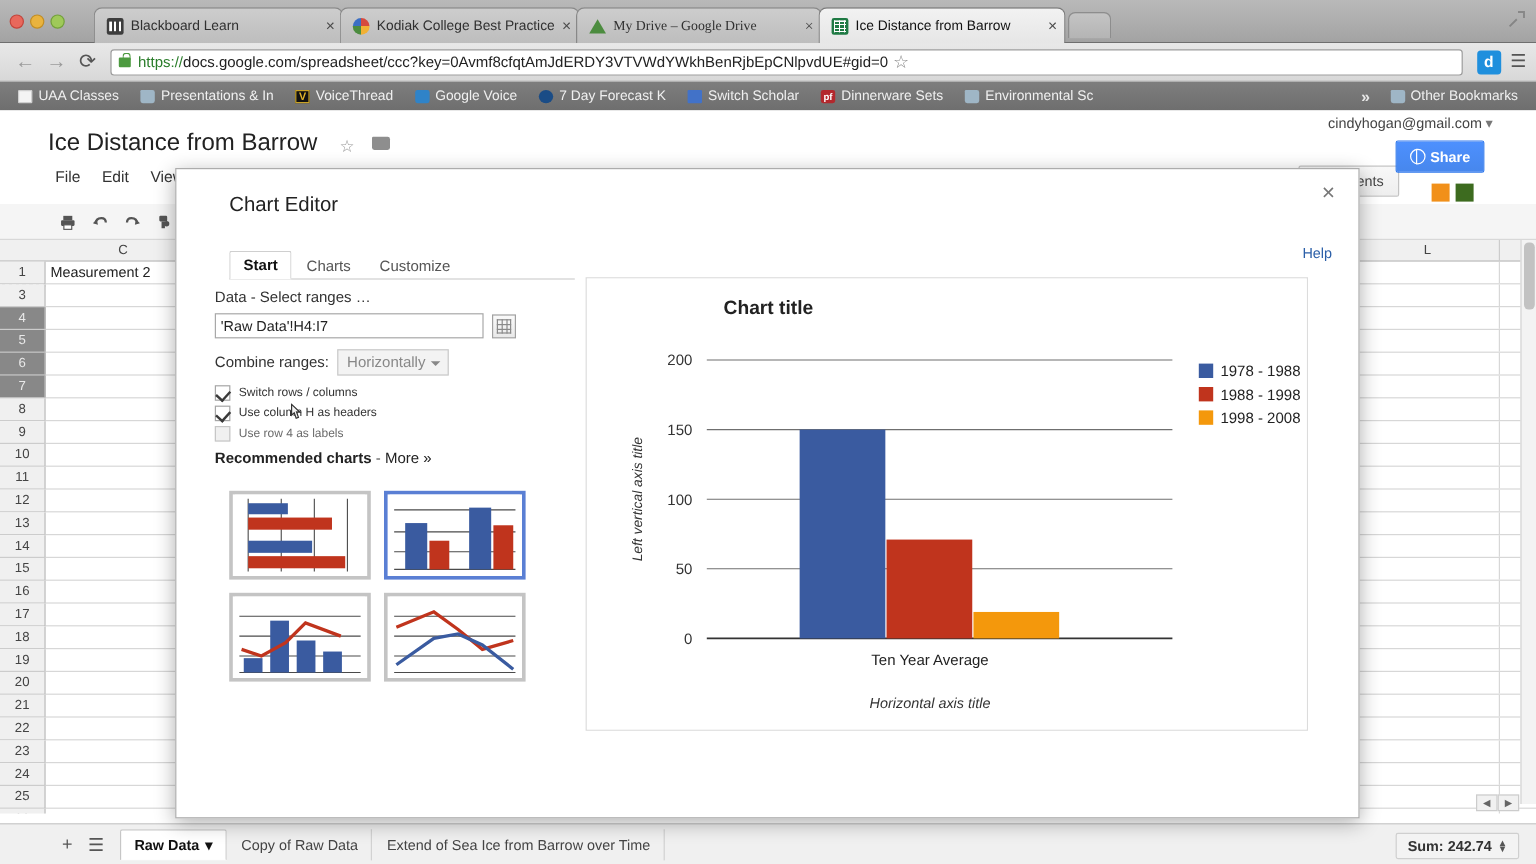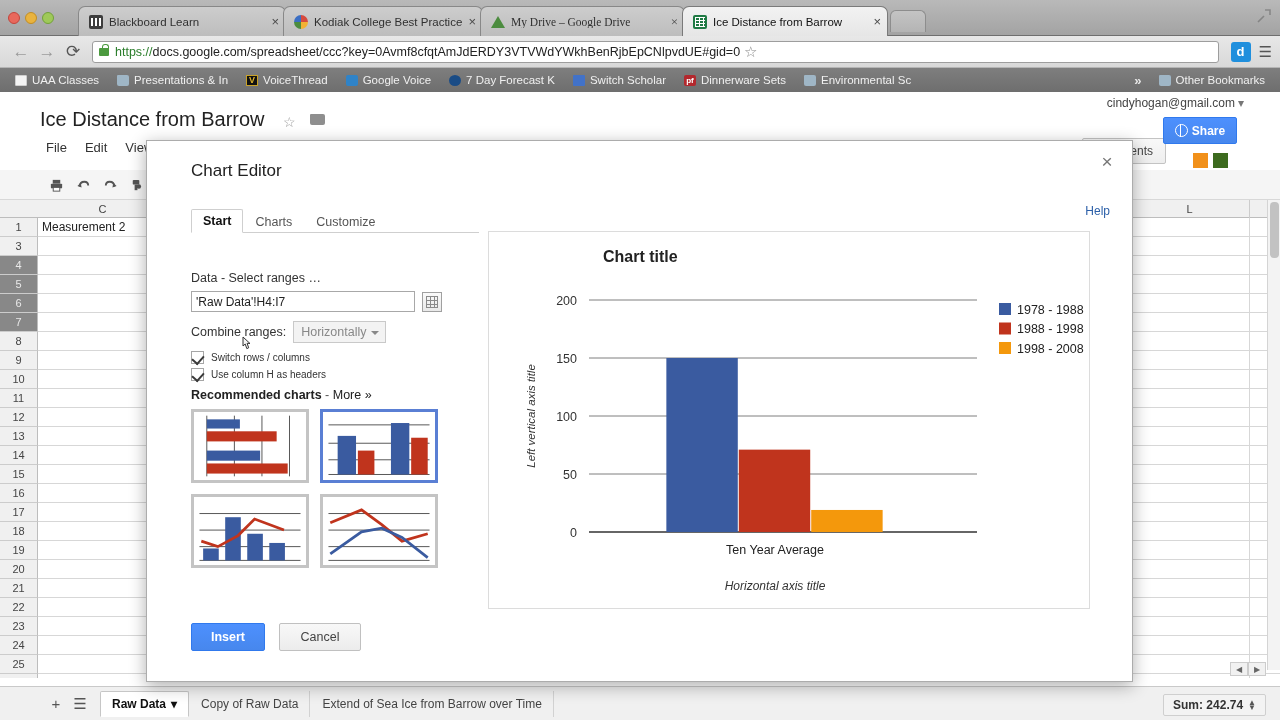--- a/index.html
+++ b/index.html
@@ -184,21 +184,21 @@
   .ce-title { position:absolute; left:44px; top:20px; font-size:17px; color:#222; }
   .ce-help { position:absolute; right:22px; top:63px; font-size:12px; color:#2b5fa8; }
 
   .ce-tabs { position:absolute; left:44px; top:66px; width:288px; height:26px;
     border-bottom:1px solid #cfcfcf; display:flex; align-items:flex-end; }
   .ce-tab { padding:4px 11px 4px 11px; font-size:12.5px; color:#555;
     border:1px solid transparent; border-bottom:none; position:relative; top:1px; }
   .ce-tab.active { color:#111; font-weight:bold; background:#fff;
     border-color:#cfcfcf; border-bottom:1px solid #fff; border-radius:2px 2px 0 0; }
 
-  .ce-left { position:absolute; left:44px; top:100px; width:300px;margin-top:30px; }
+  .ce-left { position:absolute; left:32px; top:100px; width:300px; }
   .ce-lbl { font-size:12.5px; color:#333; margin-bottom:6px; }
   .range-row { display:flex; align-items:center; gap:7px; margin-bottom:9px; }
   .range-input { width:224px; height:21px; border:1px solid #a8a8a8; background:#fff;
     font-size:12px; color:#222; display:flex; align-items:center; padding:0 4px; }
   .grid-btn { width:20px; height:20px; border:1px solid #a0a0a0;
     background:linear-gradient(#fafafa,#e9e9e9); position:relative; }
   .grid-btn::after{content:"";position:absolute;left:3px;top:3px;width:12px;height:12px;
     background:
       linear-gradient(#8a8a8a,#8a8a8a) 0 0/100% 1px no-repeat,
       linear-gradient(#8a8a8a,#8a8a8a) 0 4px/100% 1px no-repeat,
@@ -597,20 +597,24 @@
     </div>
 
     <div class="ck-row">
       <span class="ck on"></span>
       <span>Switch rows / columns</span>
     </div>
     <div class="ck-row">
       <span class="ck on"></span>
       <span>Use column H as headers</span>
     </div>
+    <div class="ck-row dim">
+      <span class="ck off"></span>
+      <span>Use row 4 as labels</span>
+    </div>
 
     <div class="rec-row">
       <b>Recommended charts</b>
       <span>-</span>
       <span class="more">More »</span>
     </div>
   </div>
 
   <div class="thumbs">
     <div class="thumb-card">
@@ -670,24 +674,20 @@
             <line x1="4" y1="36" x2="114" y2="36"></line>
           <line x1="4" y1="54" x2="114" y2="54"></line>
             <line x1="4" y1="69" x2="114" y2="69"></line>
         </g>
         <polyline points="6,28 40,14 62,30 84,48 112,40" fill="none" stroke="#c0341d" stroke-width="3"></polyline>
         <polyline points="6,62 40,38 62,34 84,44 112,66" fill="none" stroke="#3a5ba0" stroke-width="3"></polyline>
       </svg>
     </div>
   </div>
 
-  <div class="ce-actions">
-    <div class="btn-insert">Insert</div>
-    <div class="btn-cancel">Cancel</div>
-  </div>
 
   <div class="preview">
     <svg id="chart-svg" width="600" height="376" viewBox="0 0 600 376">
         <rect x="0" y="0" width="600" height="376" fill="#fff"></rect>
         <text x="114" y="30" font-family="&quot;Liberation Sans&quot;,sans-serif" font-size="16" font-weight="bold" fill="#222">Chart title</text>
         <line x1="100" y1="300" x2="488" y2="300" stroke="#333" stroke-width="1.4"></line>
         <text x="88" y="304.5" text-anchor="end" font-family="&quot;Liberation Sans&quot;,sans-serif" font-size="12.5" fill="#333">0</text>
         <line x1="100" y1="242" x2="488" y2="242" stroke="#6f6f6f" stroke-width="0.9"></line>
         <text x="88" y="246.5" text-anchor="end" font-family="&quot;Liberation Sans&quot;,sans-serif" font-size="12.5" fill="#333">50</text>
         <line x1="100" y1="184" x2="488" y2="184" stroke="#6f6f6f" stroke-width="0.9"></line>

